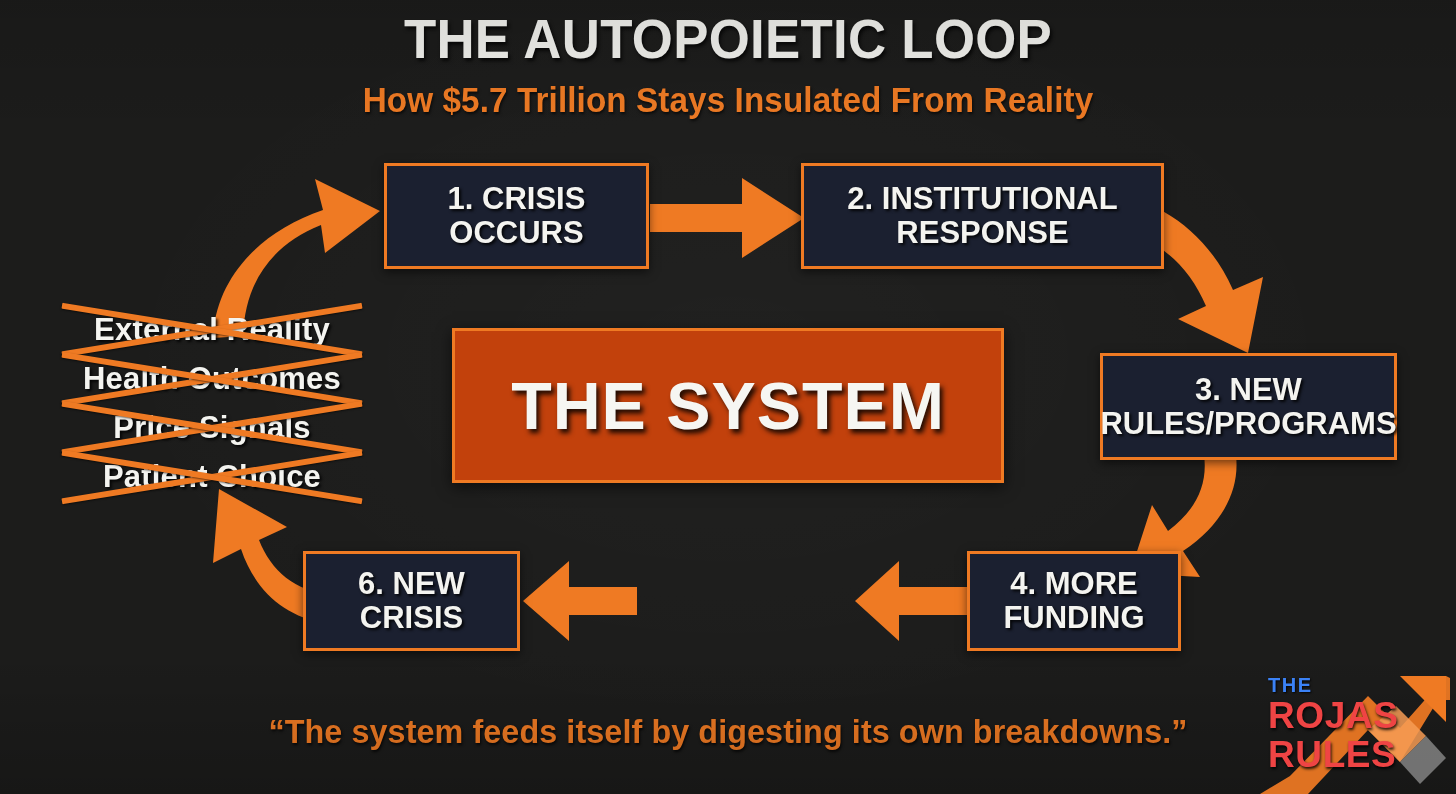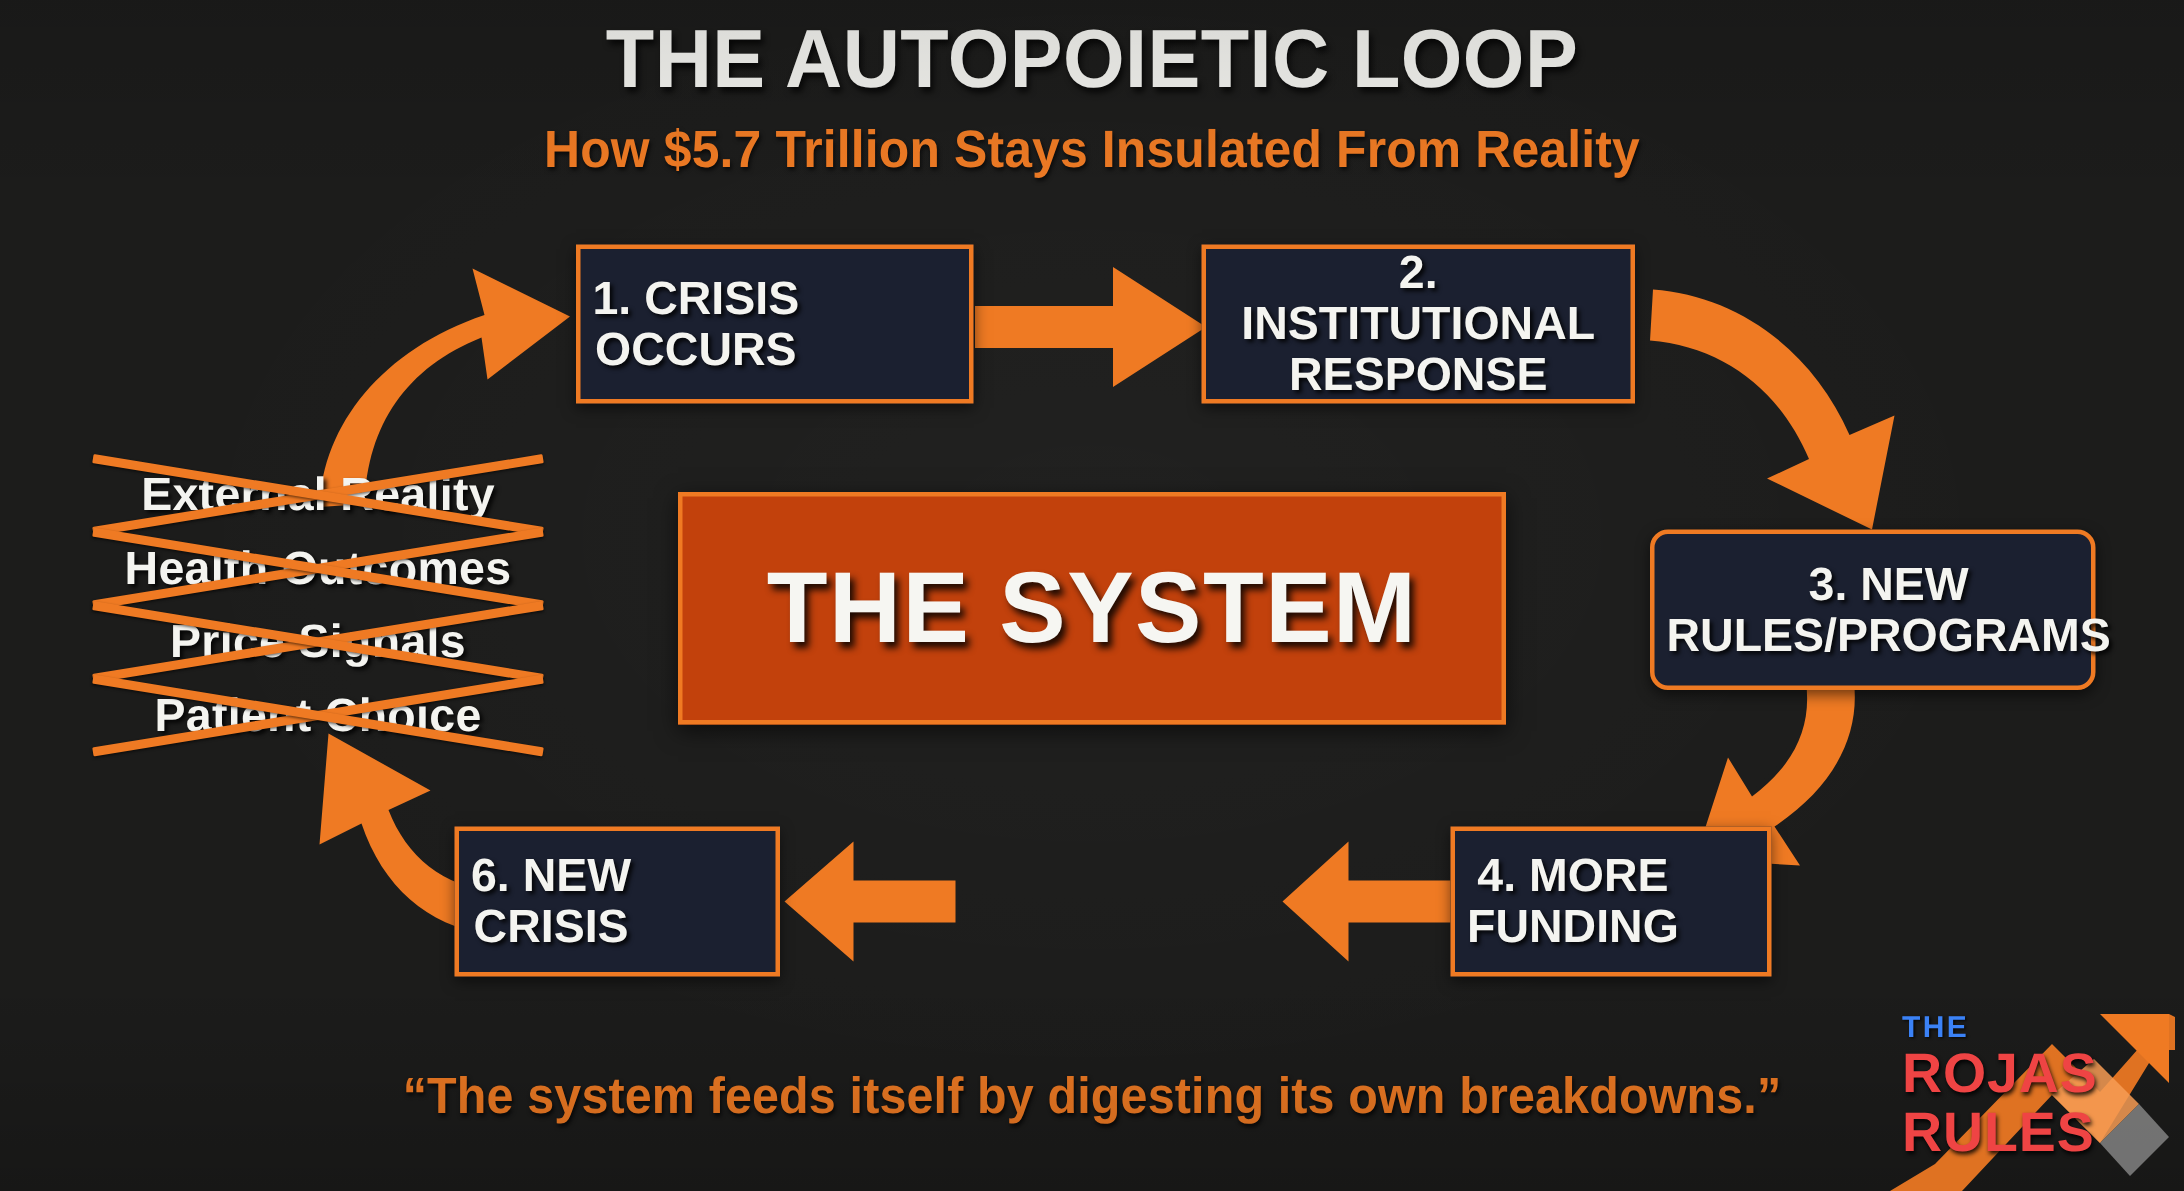--- a/index.html
+++ b/index.html
@@ -55,34 +55,35 @@
   }
 
   
   .box {
     position: absolute;
     box-sizing: border-box;
     background: #1b2030;
     border: 3px solid #ef7a23;
     display: flex;
     align-items: center;
+    justify-content: center;
     text-align: center;
     color: #f4f4f0;
     font-weight: 700;
     line-height: 1.09;
     text-shadow: 2px 2px 3px rgba(0,0,0,0.85);
     box-shadow: 0 3px 9px rgba(0,0,0,0.55);
     z-index: 6;
     padding: 0 8px;
   }
   .box .label { display: block; white-space: pre-line; }
 
   #box1 { left: 384px; top: 163px; width: 265px; height: 106px; font-size: 31px; }
-  #box2 { left: 801px; top: 163px; width: 289px; height: 106px; font-size: 31px; }
-  #box3 { left: 1100px; top: 353px; width: 297px; height: 107px; font-size: 31px; border-radius: 12px; }
+  #box2 { left: 801px; top: 163px; width: 363px; height: 106px; font-size: 31px; }
+  #box3 { left: 1100px; top: 353px; width: 297px; height: 107px; font-size: 31px; }
   #box4 { left: 967px; top: 551px; width: 214px; height: 100px; font-size: 31px; }
   #box5 { left: 637px; top: 551px; width: 215px; height: 100px; font-size: 31px; }
   #box6 { left: 303px; top: 551px; width: 217px; height: 100px; font-size: 31px; }
 
   #center-box {
     position: absolute;
     left: 452px; top: 328px;
     width: 552px; height: 155px;
     box-sizing: border-box;
     background: #c2410c;

